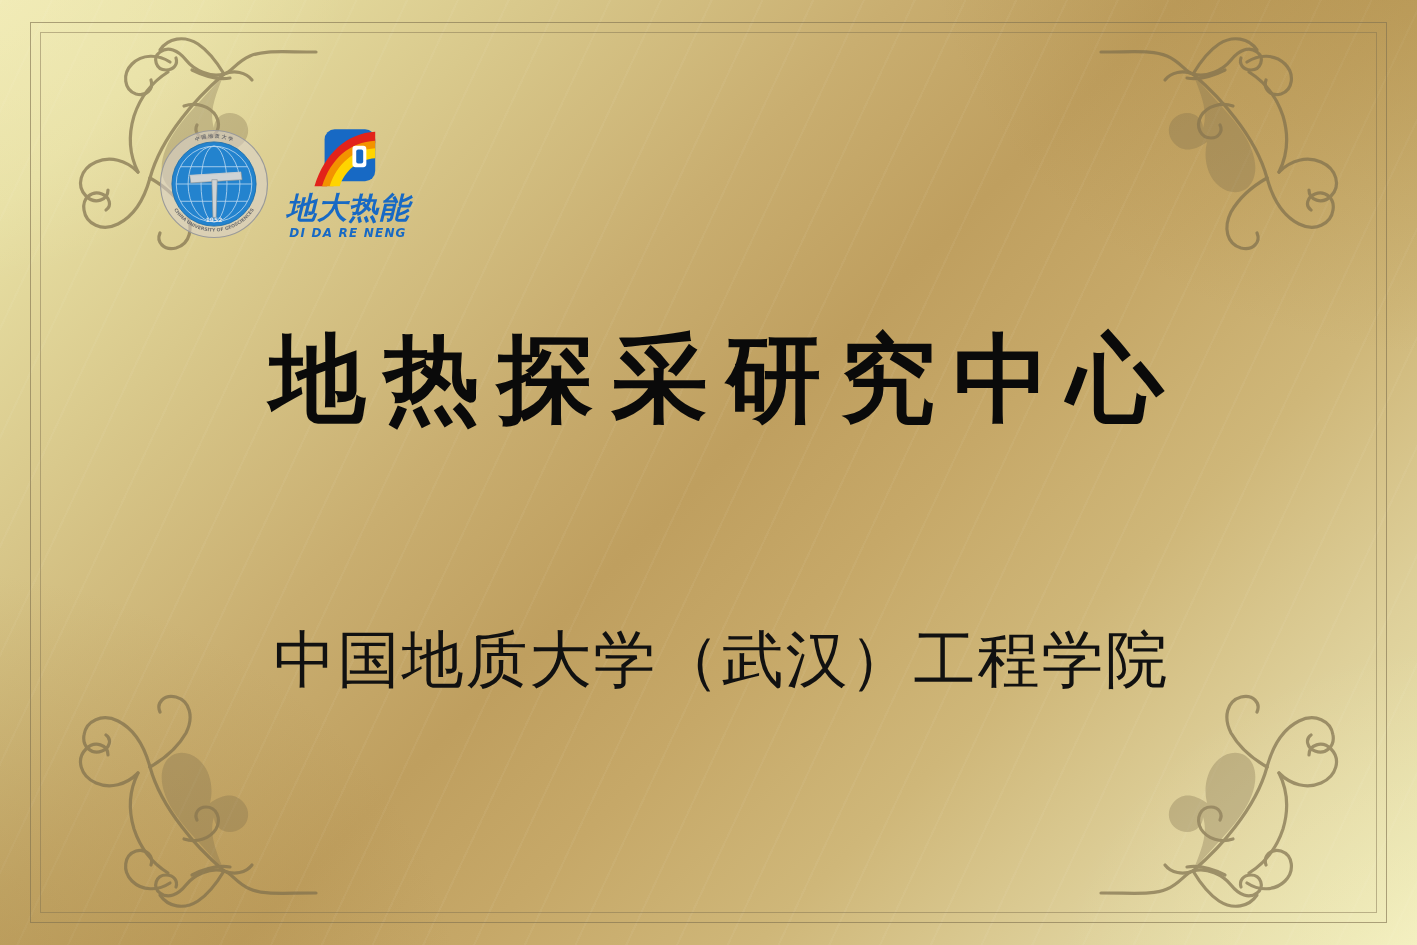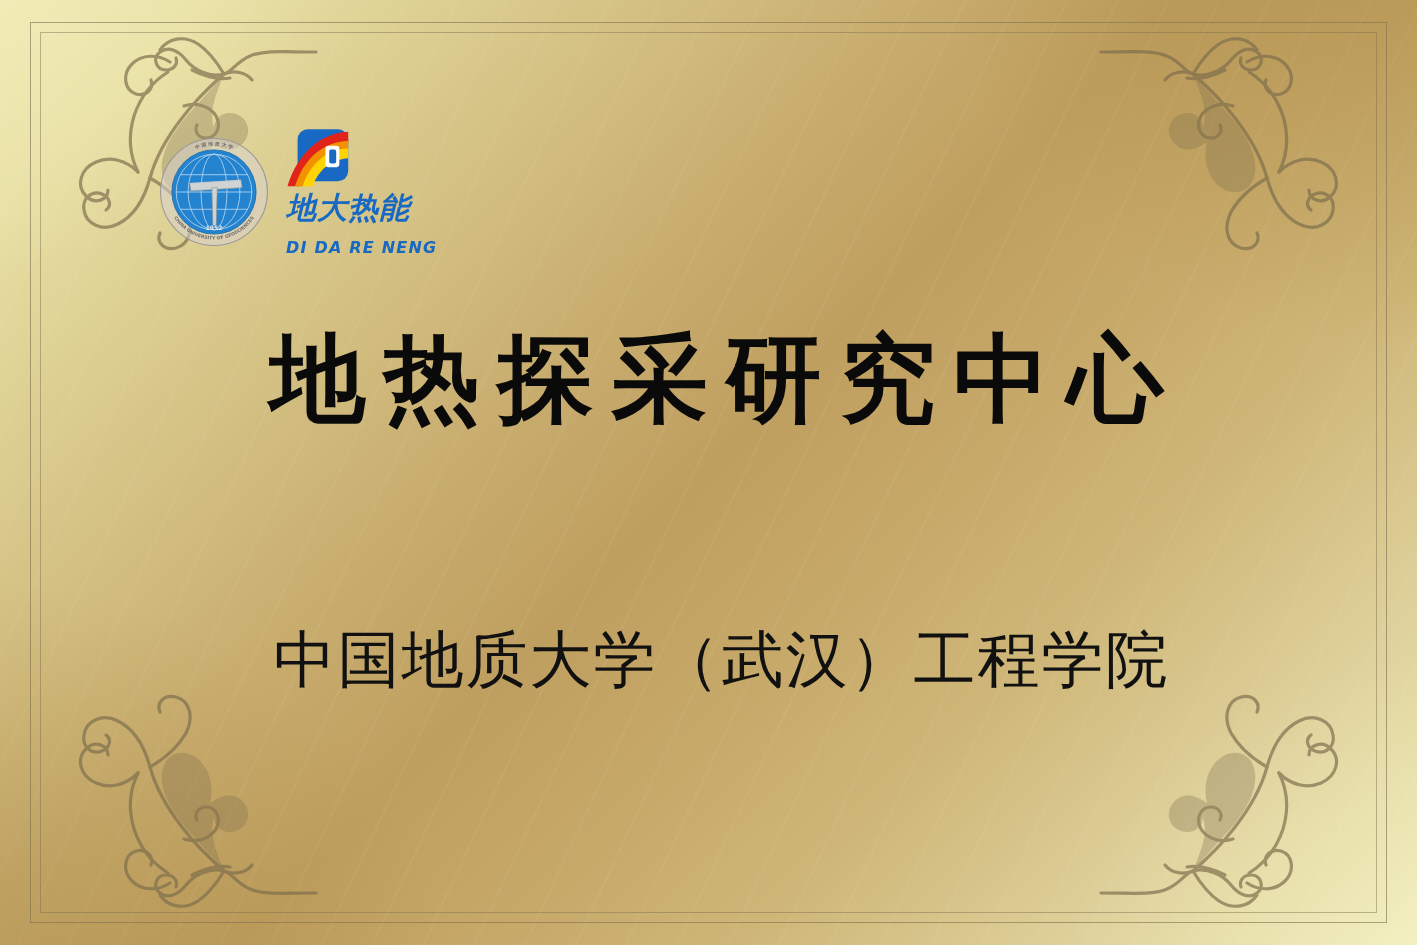--- a/index.html
+++ b/index.html
@@ -64,33 +64,33 @@
   #orn-bl{left:18px;bottom:10px;transform:scaleY(-1);}
   #orn-br{right:18px;bottom:10px;transform:scale(-1,-1);}
   .orn svg{display:block;width:100%;height:100%;}
 
   
   #logo-row{
     position:absolute;left:160px;top:128px;
     display:flex;align-items:center;gap:18px;
   }
   #cug-logo{width:108px;height:108px;display:block;}
-  #ddrn-logo{display:flex;flex-direction:column;gap:1px;}
+  #ddrn-logo{display:flex;flex-direction:column;align-items:center;gap:1px;}
   #ddrn-mark{width:70px;height:62px;display:block;margin-bottom:2px;}
   #ddrn-cn{
     font-family:"DejaVu Sans","Liberation Sans",sans-serif;
     font-size:30px;font-weight:bold;font-style:italic;
     color:#1769c4;letter-spacing:1px;line-height:1;
     white-space:nowrap;
   }
   #ddrn-en{
     font-family:"DejaVu Sans","Liberation Sans",sans-serif;
-    font-size:16px;font-weight:bold;font-style:italic;
+    font-size:12px;font-weight:bold;font-style:italic;
     color:#1769c4;letter-spacing:1.2px;line-height:1;
-    margin-top:16px;white-space:nowrap;
+    margin-top:3px;white-space:nowrap;
   }
 
   
   #title{
     position:absolute;left:16px;right:0;top:326px;
     text-align:center;
     font-family:"DejaVu Sans","Liberation Sans",sans-serif;
     font-size:96px;font-weight:bold;color:#0a0a0a;
     letter-spacing:18px;text-indent:18px;line-height:1.12;
     white-space:nowrap;

